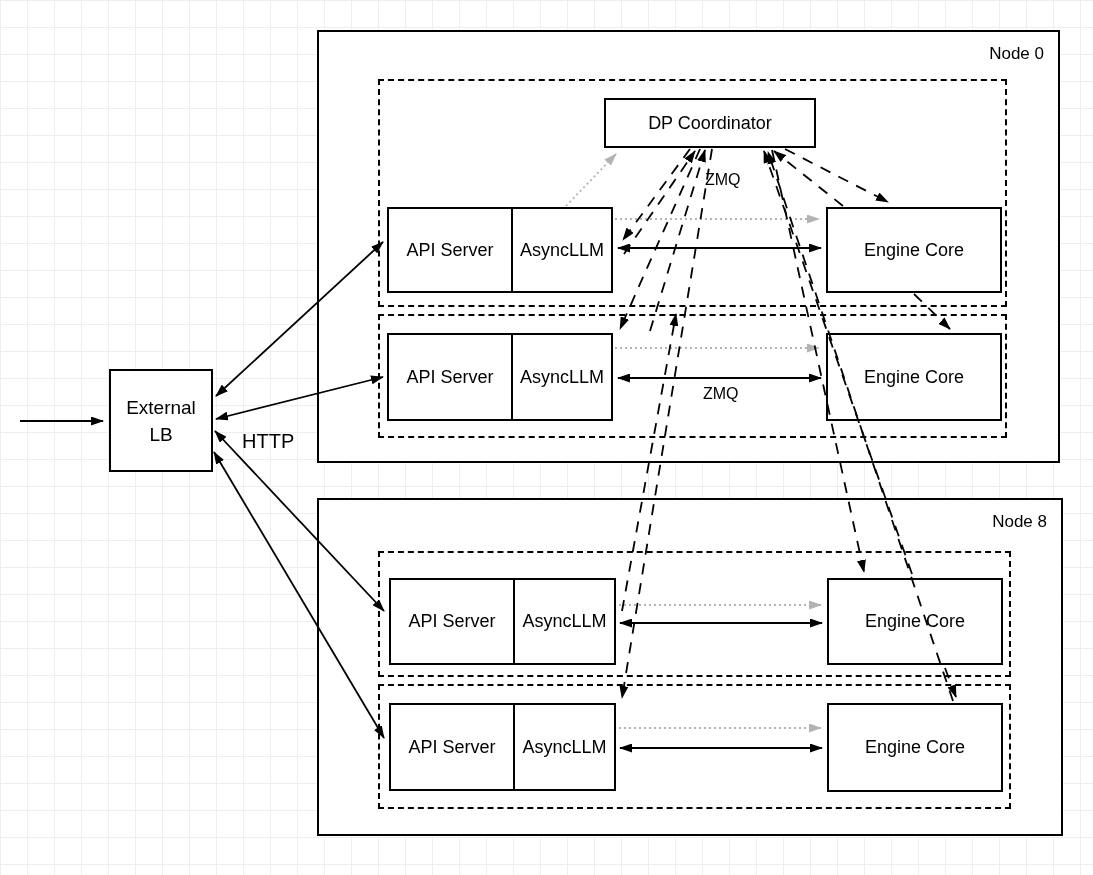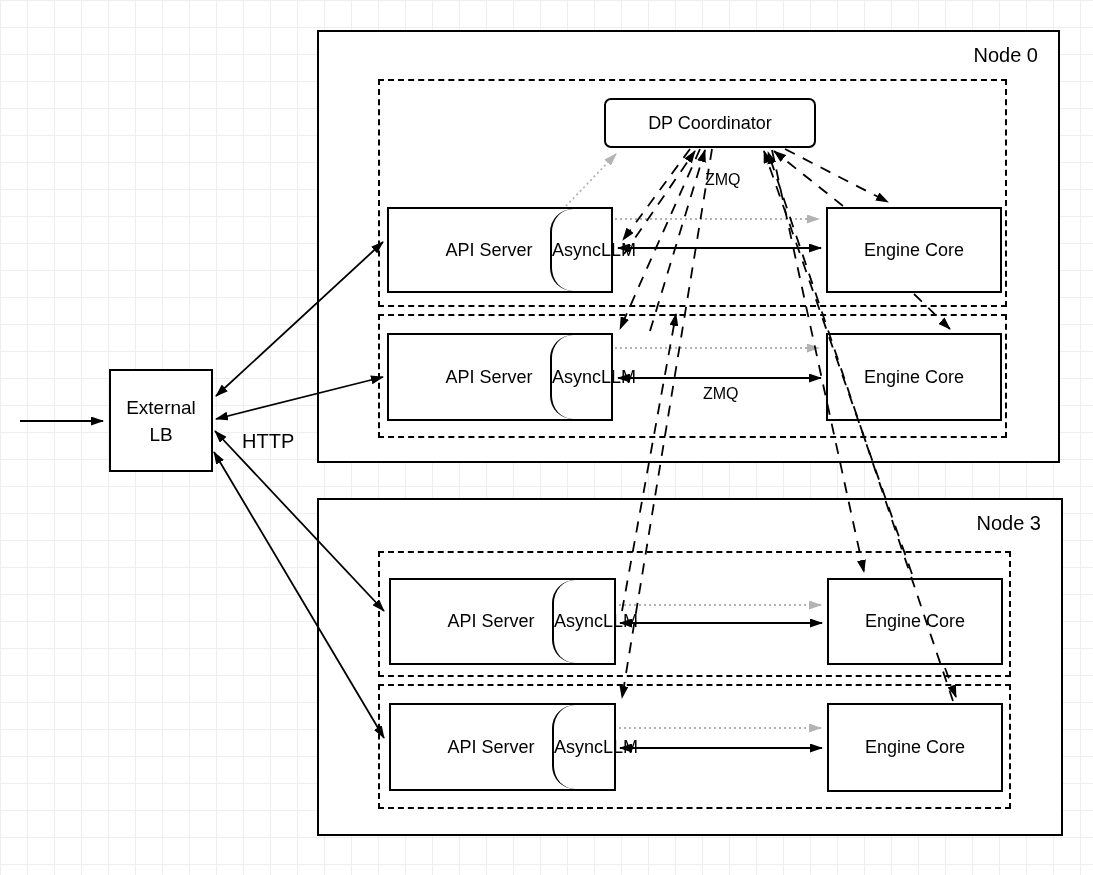--- a/index.html
+++ b/index.html
@@ -23,22 +23,22 @@
     background-size:27px 27px;
     color:var(--stroke);
   }
   .node{
     position:absolute;
     background:var(--fill);
     border:2px solid var(--stroke);
   }
   .node-label{
     position:absolute;
-    top:12px;right:20px;
-    font-size:20px;
+    top:12px;right:14px;
+    font-size:17px;
     text-align:right;
   }
   .groupbox{
     position:absolute;
     border:2px dashed var(--stroke);
   }
   .box{
     position:absolute;
     background:var(--fill);
     border:2px solid var(--stroke);
@@ -52,22 +52,22 @@
   .apirow{
     position:absolute;
     background:var(--fill);
     border:2px solid var(--stroke);
     display:flex;
   }
   .apirow .cell{
     display:flex;align-items:center;justify-content:center;
     font-size:18px;
   }
-  .apirow .cell.api{flex:0 0 122px;margin-left:39px;}
-  .apirow .cell.async{flex:1 1 auto;border-left:2px solid var(--stroke);border-radius:23px;}
+  .apirow .cell.api{flex:0 0 122px;}
+  .apirow .cell.async{flex:1 1 auto;border-left:2px solid var(--stroke);}
   .edge-label{
     position:absolute;
     font-size:16px;
     text-align:left;
     width:56px;
   }
   svg.arrows{
     position:absolute;left:0;top:0;
     pointer-events:none;
   }
@@ -78,34 +78,34 @@
 </head>
 <body>
 
 <div class="canvas">
 
   <div class="node" style="left:317px;top:30px;width:743px;height:433px;">
     <div class="node-label">Node 0</div>
   </div>
 
   <div class="node" style="left:317px;top:498px;width:746px;height:338px;">
-    <div class="node-label">Node 3</div>
+    <div class="node-label">Node 8</div>
   </div>
 
   <div class="groupbox" style="left:378px;top:79px;width:629px;height:228px;"></div>
   <div class="groupbox" style="left:378px;top:314px;width:629px;height:124px;"></div>
   <div class="groupbox" style="left:378px;top:551px;width:633px;height:126px;"></div>
   <div class="groupbox" style="left:378px;top:684px;width:633px;height:125px;"></div>
 
   <div class="box lb" style="left:109px;top:369px;width:104px;height:103px;">
     <div>External</div>
     <div>LB</div>
   </div>
 
-  <div class="box" style="left:604px;top:98px;width:212px;height:50px;border-radius:7px;">DP Coordinator</div>
+  <div class="box" style="left:604px;top:98px;width:212px;height:50px;">DP Coordinator</div>
 
   <div class="apirow" style="left:387px;top:207px;width:226px;height:86px;">
     <div class="cell api">API Server</div>
     <div class="cell async">AsyncLLM</div>
   </div>
   <div class="apirow" style="left:387px;top:333px;width:226px;height:88px;">
     <div class="cell api">API Server</div>
     <div class="cell async">AsyncLLM</div>
   </div>
 

